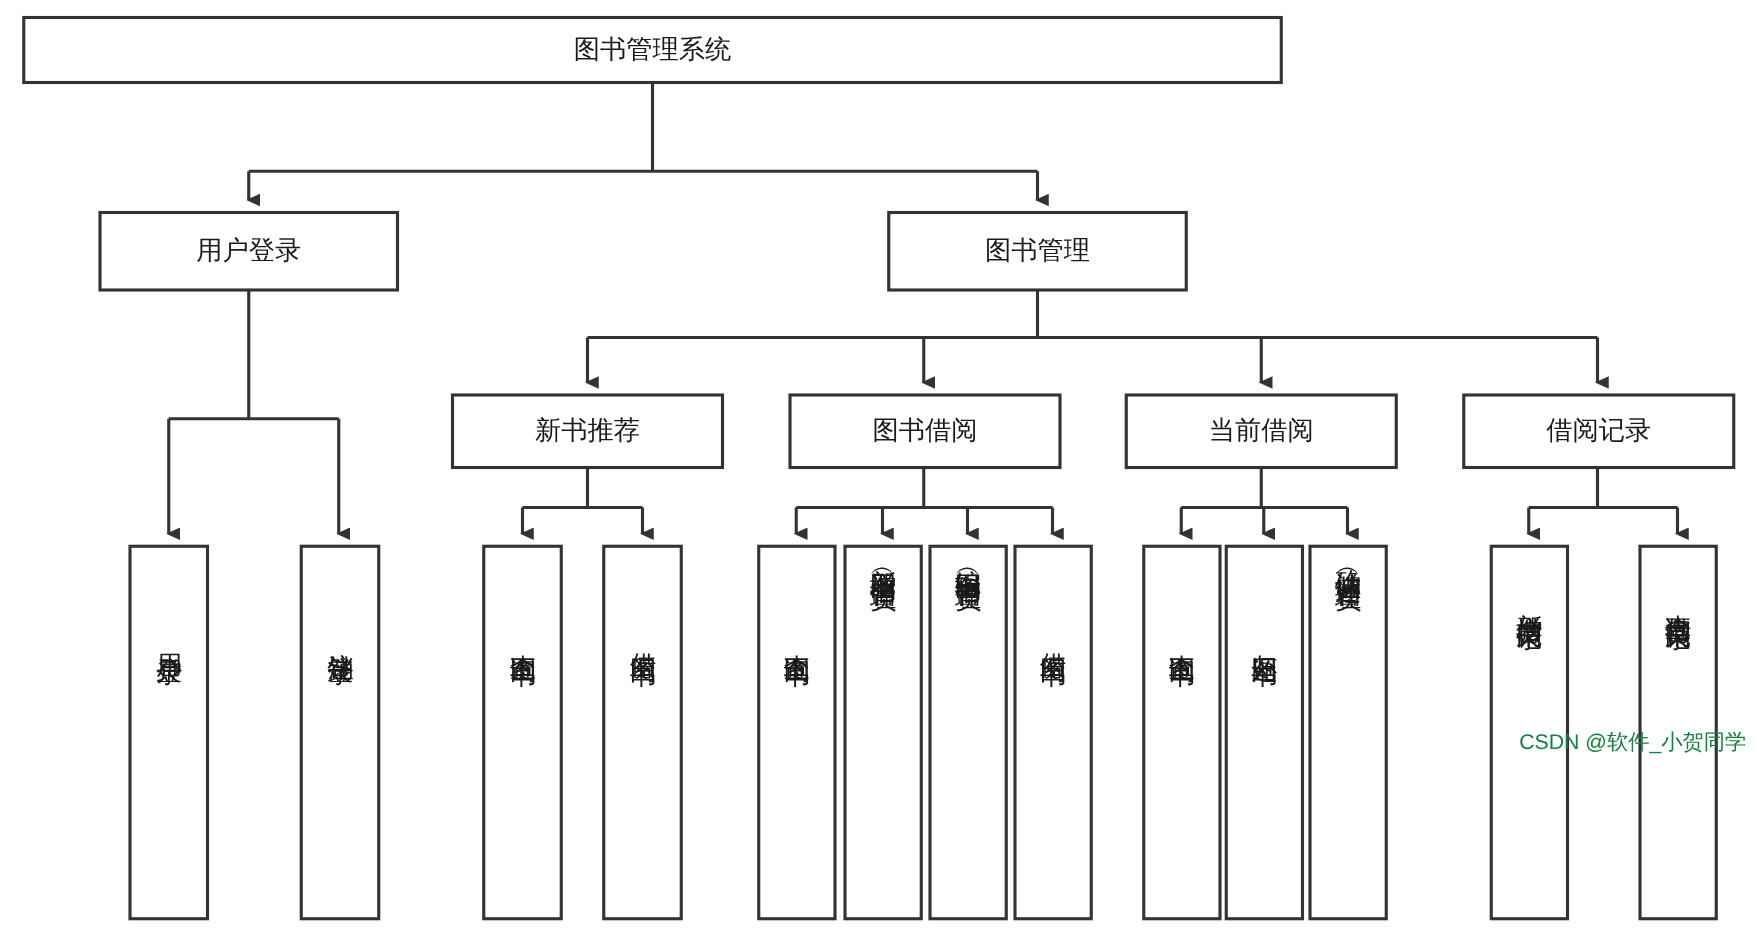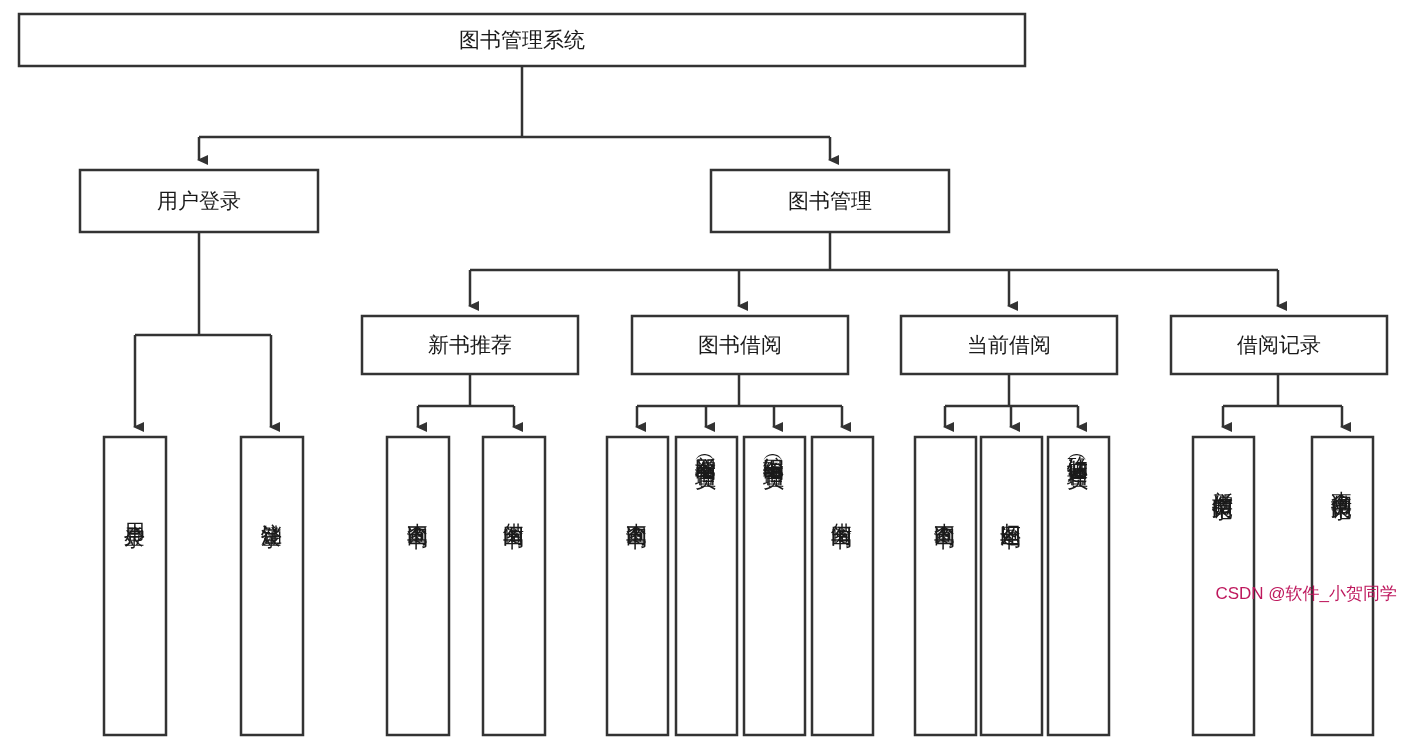--- a/index.html
+++ b/index.html
@@ -51,21 +51,21 @@
     stroke-width: 2.5;
     fill: none;
   }
   .arrow-head {
     fill: #333333;
   }
   .watermark {
     position: absolute;
     right: 8px;
     bottom: 4px;
-    color: #be185d;
+    color: #15803d;
     font-size: 17px;
     font-family: "Liberation Sans", "DejaVu Sans", sans-serif;
     white-space: nowrap;
     user-select: none;
   }
 </style>
 </head>
 <body>
 
 <div id="diagram-root">

